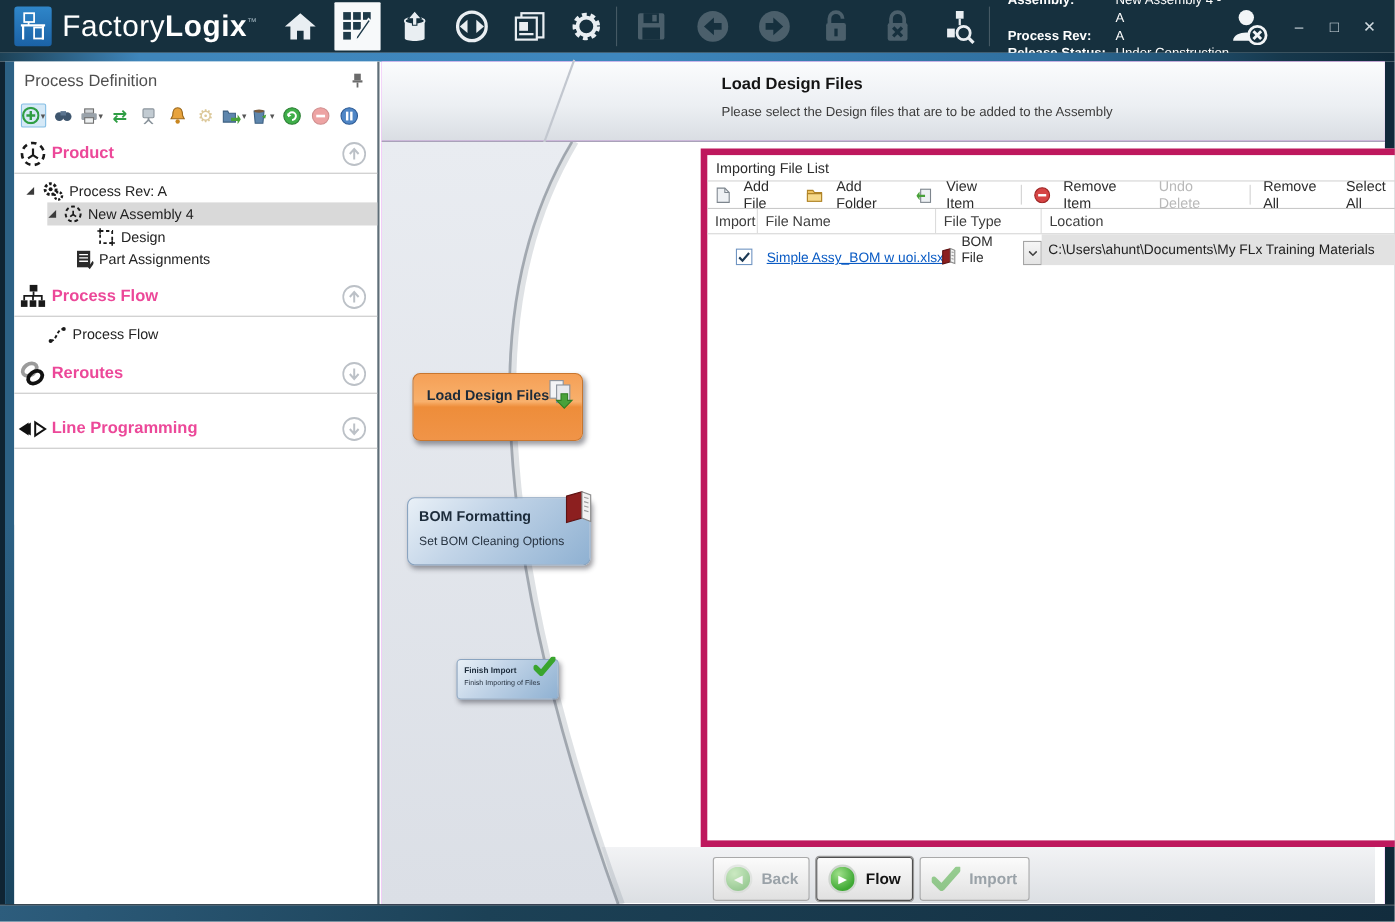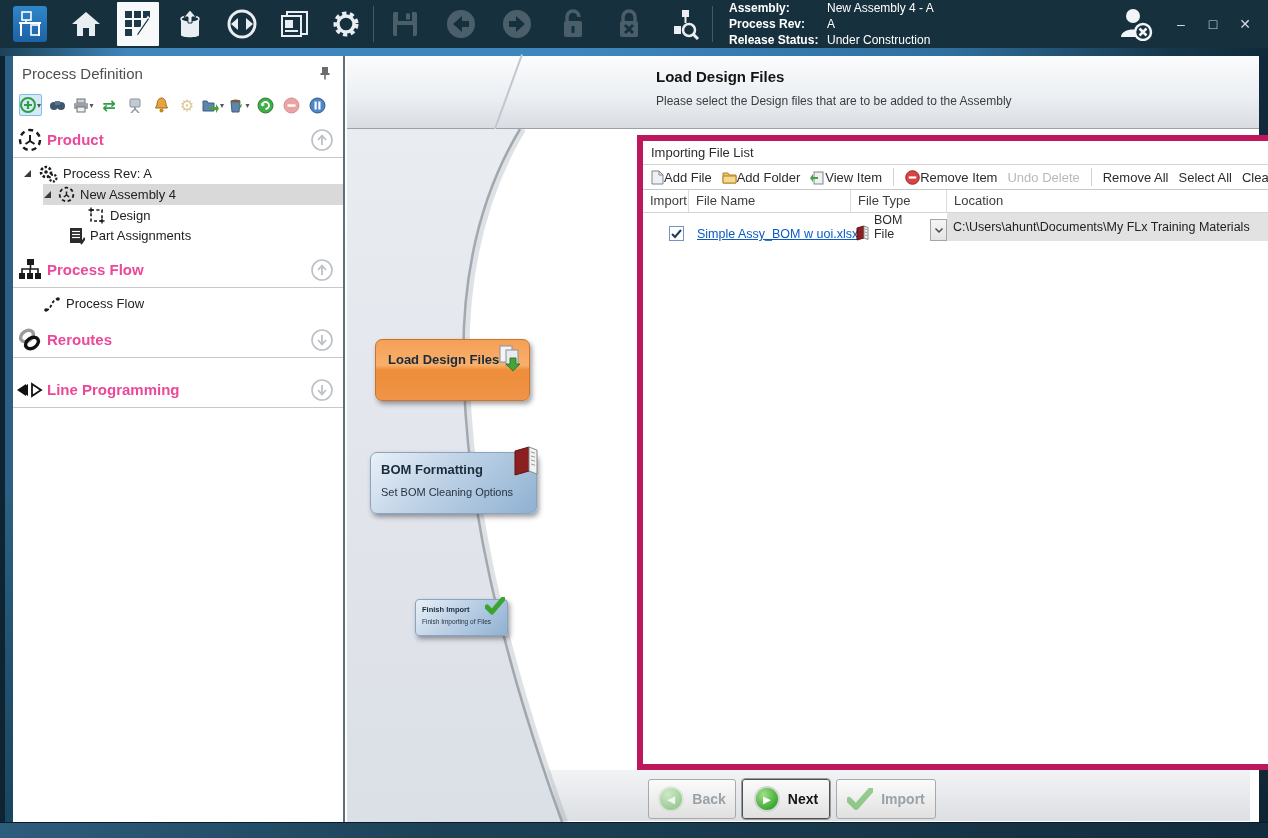--- a/index.html
+++ b/index.html
@@ -64,21 +64,21 @@
   .card { position:absolute; border-radius:7px; box-shadow:2px 3px 5px rgba(40,40,50,0.45); }
   .card-orange { background:linear-gradient(180deg,#f5a056 0%,#f8b06c 42%,#ee8d3a 50%,#f09448 100%); border:1px solid #c8762e; }
   .card-blue { background:linear-gradient(135deg,#e9f0f7 0%,#c3d5e8 38%,#8fb1d2 100%); border:1px solid #8aa4c0; }
   .card-title { font-weight:700; color:#1c2b3a; }
   .card-sub { color:#273341; }
 
   
   .fpanel { position:absolute; left:290px; top:79px; width:719px; height:635px; background:#fff; border:6px solid #be185d; font-size:13px; color:#2c2c2c; }
   .fl-title { height:23px; line-height:23px; padding-left:8px; }
   .fl-toolbar { height:26px; border-top:1px solid #d4d4d4; border-bottom:1px solid #c9c9c9; display:flex; align-items:center; padding-left:6px; gap:6px; position:relative; }
-  .tbi { display:flex; align-items:center; gap:0; padding:0 2px; }
+  .tbi { display:flex; align-items:center; gap:12px; padding:0 2px; }
   .tbi.gray { color:#b9b9b9; }
   .vsep { width:1px; height:18px; background:#d2d2d2; margin:0 3px; }
   .fl-grip { position:absolute; right:7px; top:9px; }
   .fl-header { height:23px; display:flex; border-bottom:1px solid #d6d6d6; color:#3d3d3d; }
   .fl-header > div { padding-left:7px; line-height:22px; border-right:1px solid #dcdcdc; }
   .c-import { width:46px; } .c-name { width:162px; } .c-type { width:96px; } .c-loc { flex:1; border-right:none !important; }
   .fl-group { height:27px; display:flex; align-items:center; gap:7px; padding-left:17px; font-weight:700; color:#141414; border-bottom:1px solid #9ab4d2; }
   .fl-row { height:28px; display:flex; align-items:center; }
   .cell { height:28px; display:flex; align-items:flex-end; }
   .cb { width:15px; height:15px; border:1px solid #7095c2; background:#fff; margin-left:26px; display:flex; align-items:center; justify-content:center; }
@@ -106,20 +106,21 @@
     <div class="logo-sq">
       <svg width="24" height="26" viewBox="0 0 24 26">
         <rect x="4" y="1" width="9" height="8" fill="none" stroke="#fff" stroke-width="1.6"></rect>
         <line x1="8" y1="9" x2="8" y2="12" stroke="#fff" stroke-width="1.6"></line>
         <line x1="1" y1="12" x2="23" y2="12" stroke="#fff" stroke-width="2"></line>
         <rect x="13" y="14" width="8" height="10" fill="none" stroke="#fff" stroke-width="1.6"></rect>
         <line x1="3" y1="12" x2="3" y2="25" stroke="#fff" stroke-width="2"></line>
         <line x1="21" y1="12" x2="21" y2="25" stroke="#fff" stroke-width="2"></line>
       </svg>
     </div>
+    <div class="brand"><span class="light">Factory</span><span class="bold">Logix</span><sup>™</sup></div>
 
     <div class="nav">
       <div class="nav-btn">
         <svg width="30" height="26" viewBox="0 0 30 26">
             <path d="M15 1 L29 13 H24 V25 H18 V17 H12 V25 H6 V13 H1 Z" fill="#e9eef2"></path>
           </svg>
       </div>
       <div class="nav-btn active">
         <svg width="30" height="30" viewBox="0 0 30 30">
           <g fill="#1e3a49">
@@ -606,21 +607,21 @@
         <div class="loc-cell">C:\Users\ahunt\Documents\My FLx Training Materials</div>
       </div>
     </div>
 
     <div class="wbtn dis" style="left:301px; top:723px; width:88px;">
       <span class="gcirc dim">◄</span>
       <span>Back</span>
     </div>
     <div class="wbtn focus" style="left:395px; top:723px; width:88px;">
       <span class="gcirc">►</span>
-      <span>Next</span>
+      <span>Flow</span>
     </div>
     <div class="wbtn dis" style="left:489px; top:723px; width:100px;">
       <svg width="26" height="22" viewBox="0 0 26 22" style="opacity:0.5;">
           <path d="M2 12 L9 19 L24 2" fill="none" stroke="#3aa52e" stroke-width="6" stroke-linecap="round" stroke-linejoin="round"></path>
         </svg>
       <span>Import</span>
     </div>
   </div>
 
   <div class="bottombar abs"></div>

